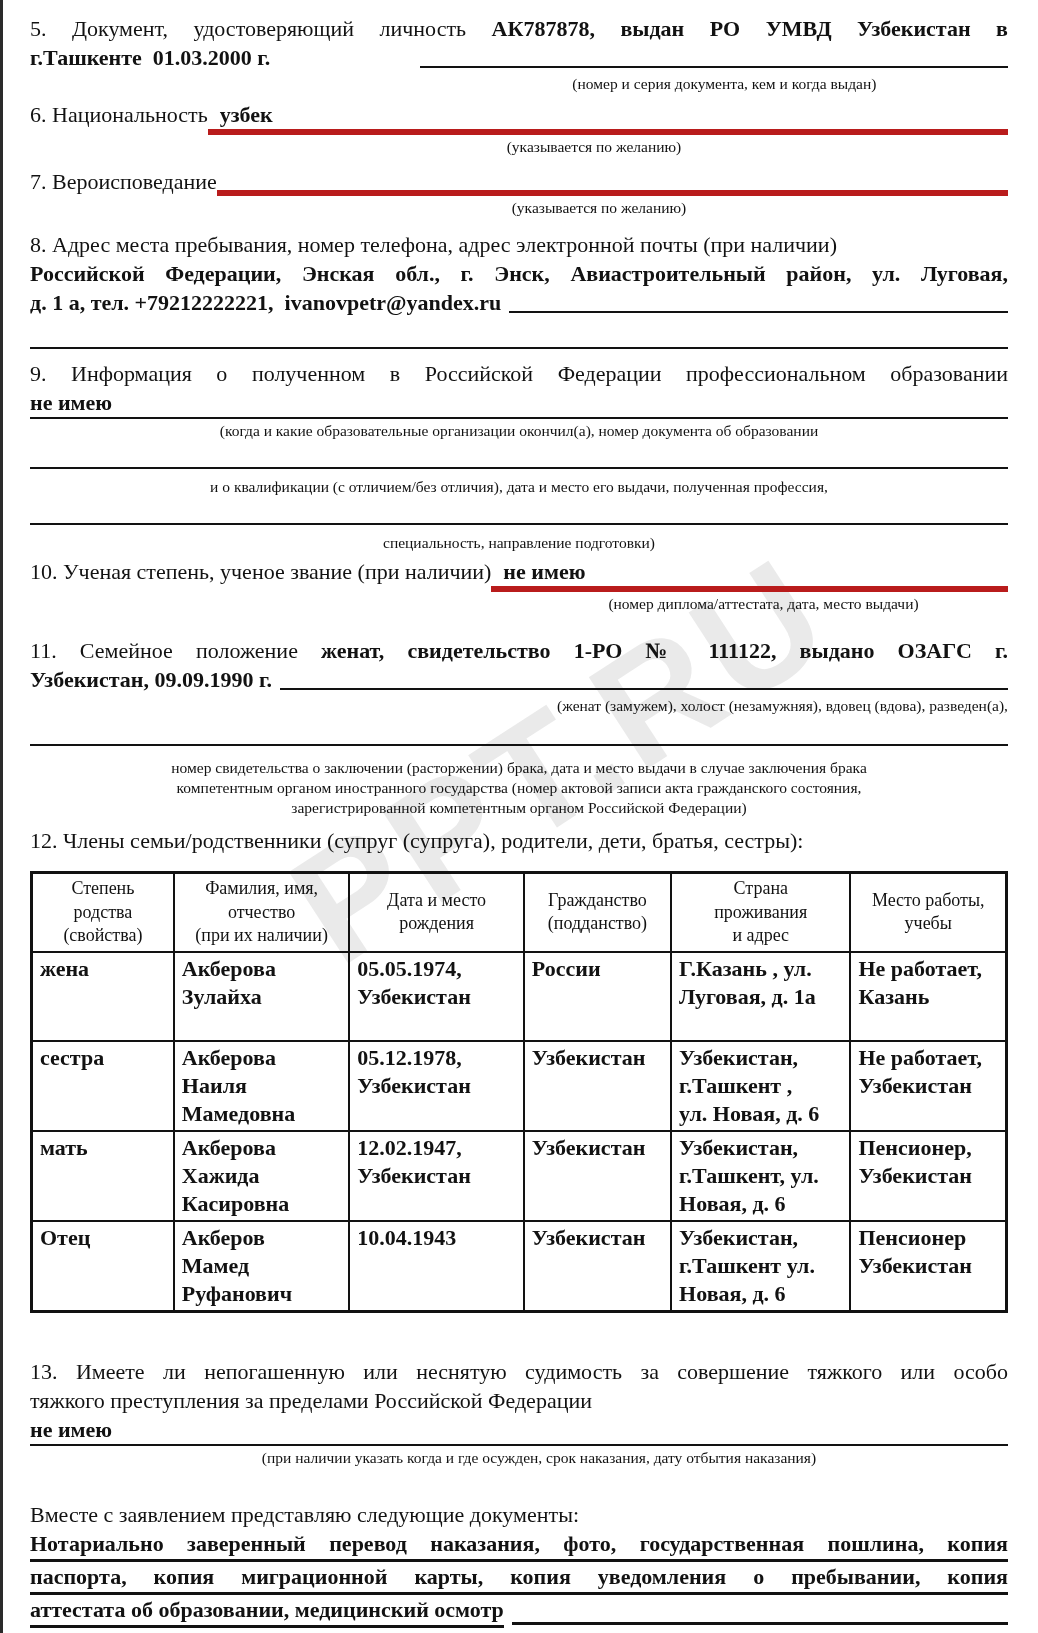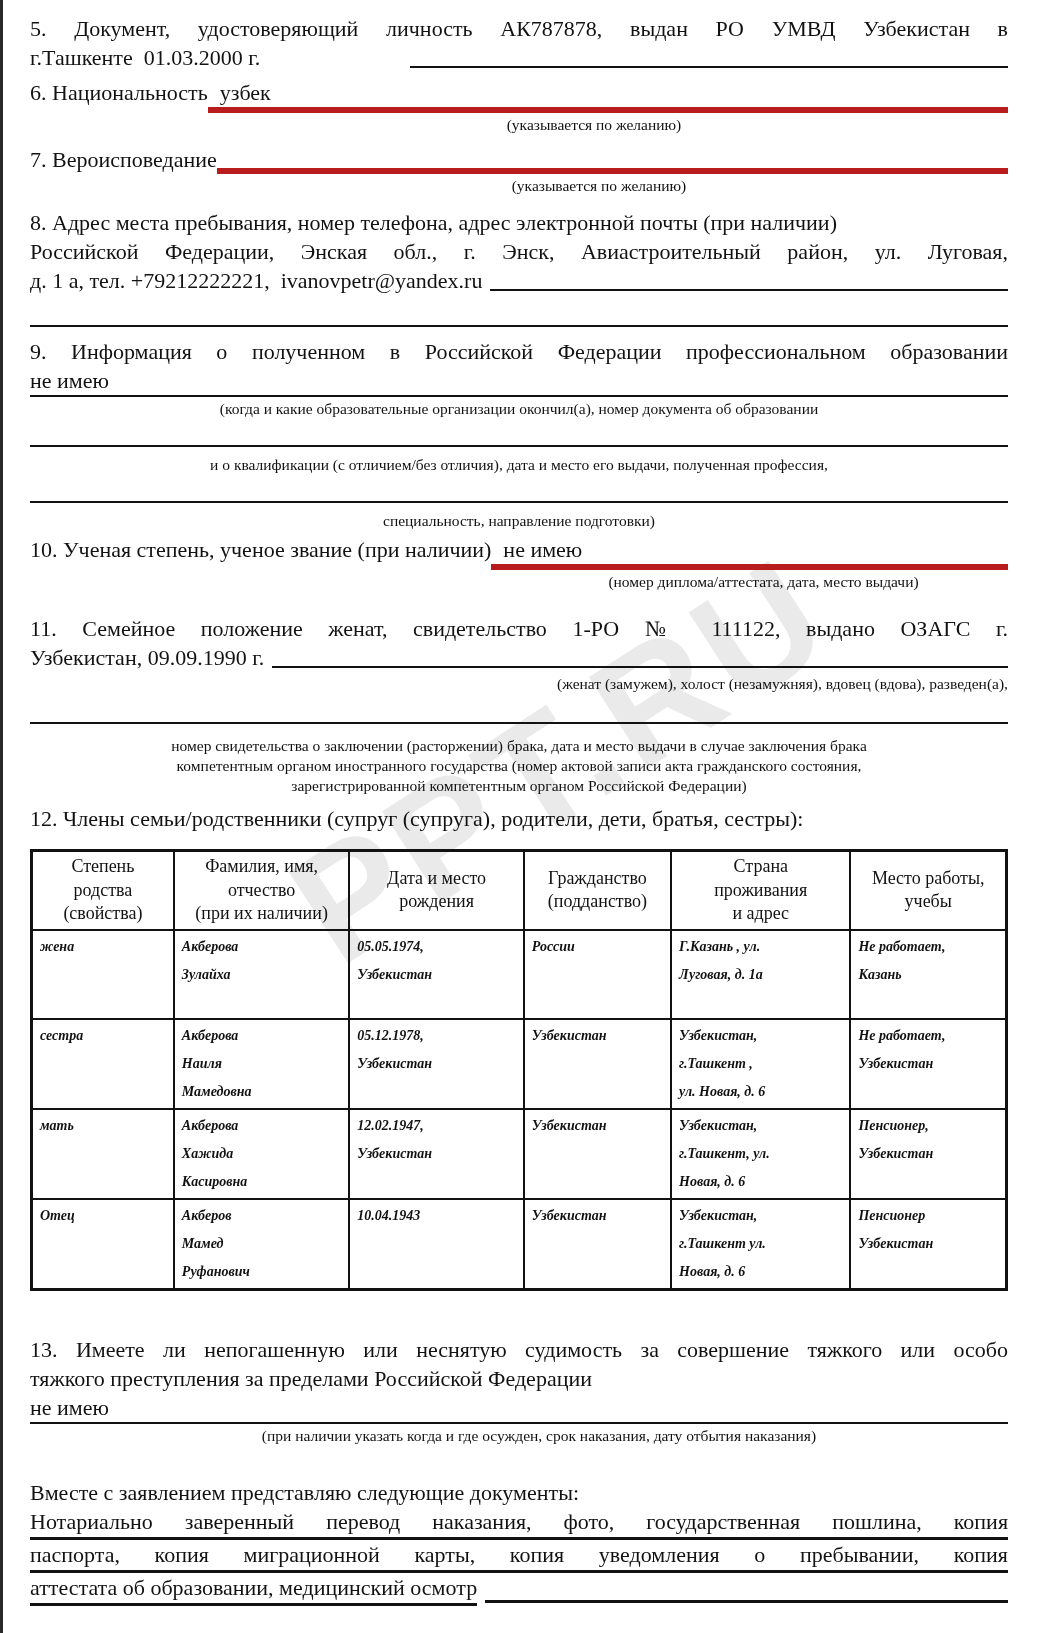--- a/index.html
+++ b/index.html
@@ -18,21 +18,21 @@
   
   .watermark{
     position:absolute; left:250px; top:560px; width:620px; height:400px;
     display:flex; align-items:center; justify-content:center;
     transform:rotate(-33deg);
     font-family:"Liberation Sans","DejaVu Sans",sans-serif;
     font-size:158px; font-weight:bold; letter-spacing:6px;
     color:#e3e3e3; opacity:.75; z-index:0; user-select:none;
   }
   .line{ font-size:22px; line-height:29px; }
-  .b{ font-weight:normal; }
+  .b{ font-weight:bold; }
   .prew{ white-space:pre-wrap; }
   .jl{ text-align:justify; text-align-last:justify; }
   .fl{ display:flex; }
   .fl .txt{ flex:0 0 auto; }
   .fill{ flex:1 1 auto; border-bottom:2px solid #121212; align-self:flex-end; margin-bottom:4px; margin-left:8px; }
   .fill.gap150{ margin-left:150px; }
   .ufill{ flex:1 1 auto; border-bottom:6px solid #b91c1c; padding-left:12px; }
   .uline-full{ border-bottom:2px solid #121212; }
   .hint{ font-size:15.5px; line-height:20px; }
   .hint.center{ text-align:center; }
@@ -56,44 +56,44 @@
     width:100%; border-collapse:collapse; table-layout:fixed;
     border:3px solid #121212; margin-top:16px;
   }
   table.family th, table.family td{ border:2px solid #121212; }
   table.family th{
     font-weight:normal; font-size:18px; line-height:23.5px;
     text-align:center; vertical-align:middle; padding:3px 4px;
     white-space:pre-line;
   }
   table.family td{
-    font-weight:bold; font-size:14px; line-height:28px;
+    font-weight:bold; font-size:22px; line-height:28px;
     vertical-align:top; text-align:left; padding:2px 3px 2px 7px;
     white-space:pre-line;
-    font-style:italic;
   }
   col.c1{width:14.6%;} col.c2{width:18.0%;} col.c3{width:17.9%;}
   col.c4{width:15.1%;} col.c5{width:18.4%;} col.c6{width:16.0%;}
   tr.r1 td{ height:89px; } tr.r2 td{ height:87px; }
   tr.r3 td{ height:88px; } tr.r4 td{ height:88px; }
 </style>
 </head>
 <body>
 
 <div class="scan-edge"></div>
 <div class="watermark">PPT.RU</div>
 
 <div class="content">
 
   <div>
     <div class="line jl"><span>5. Документ, удостоверяющий личность</span> <span class="b">АК787878, выдан РО УМВД Узбекистан в</span></div>
     <div class="line fl">
       <span class="txt b prew">г.Ташкенте  01.03.2000 г.</span>
       <span class="fill gap150"></span>
     </div>
+    <div class="hint hint-s5 mt2">(номер и серия документа, кем и когда выдан)</div>
   </div>
 
   <div class="mt6">
     <div class="line fl">
       <span class="txt">6. Национальность</span>
       <span class="ufill"><span class="b">узбек</span></span>
     </div>
     <div class="hint hint-s6 mt2">(указывается по желанию)</div>
   </div>
 

